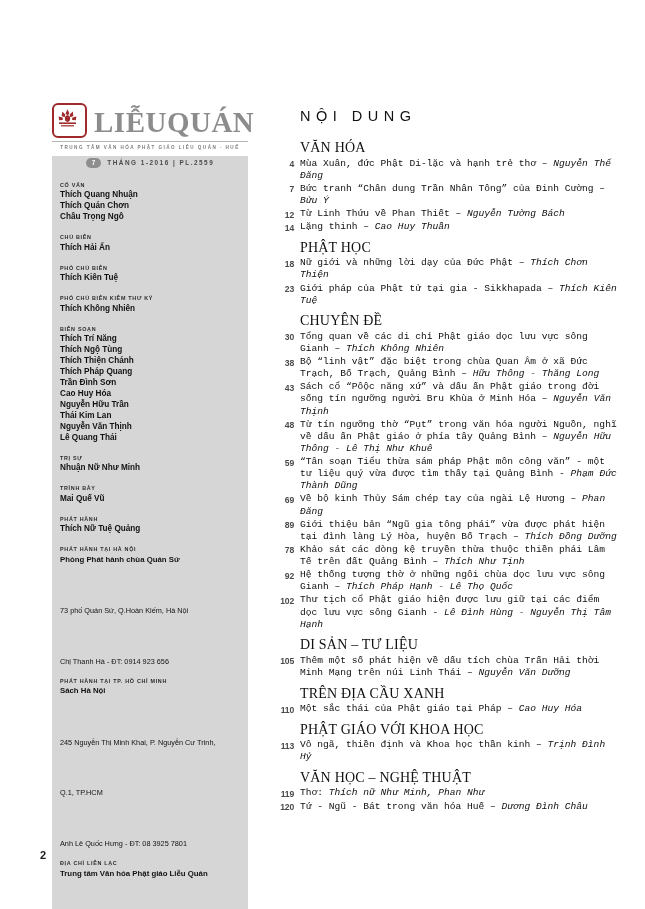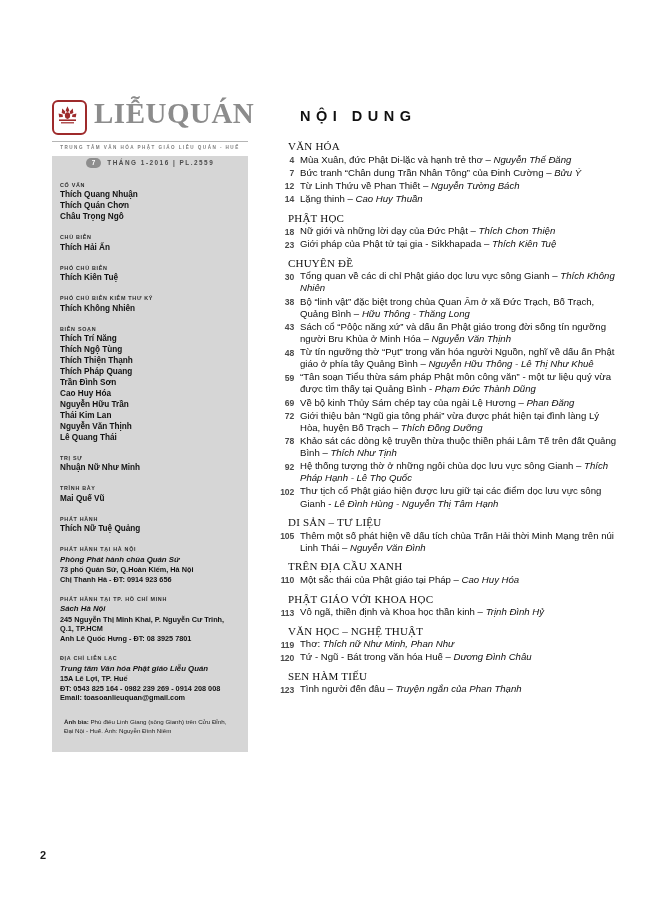--- a/index.html
+++ b/index.html
@@ -25,21 +25,21 @@
   
   .masthead {
     position: absolute;
     left: 52px;
     top: 100px;
     width: 196px;
   }
 
   .logo-row {
     display: flex;
-    align-items: flex-start;
+    align-items: flex-end;
     gap: 7px;
     height: 38px;
   }
   .logo-mark {
     width: 31px;
     height: 31px;
     border-radius: 6px;
     border: 2.2px solid #9e2a2b;
     background: #ffffff;
     position: relative;
@@ -119,26 +119,26 @@
 
   .sec-name {
     font-family: "Liberation Sans", sans-serif;
     font-size: 8.2px;
     font-weight: 700;
     color: #121212;
     line-height: 1.34;
   }
   .sec-name.small {
     font-size: 7.3px;
-    font-weight: 700;
+    font-weight: 400;
+    margin-top: 41px;
   }
   .sec-name.bold-small {
     font-size: 7.8px;
     font-weight: 700;
-    font-style: italic;
   }
 
   .cover-note {
     margin-top: 15px;
     font-family: "Liberation Sans", sans-serif;
     font-size: 6.2px;
     line-height: 1.45;
     color: #1a1a1a;
     padding: 0 4px;
   }
@@ -147,34 +147,34 @@
   
   .toc {
     position: absolute;
     left: 268px;
     top: 108px;
     width: 350px;
   }
   .toc-heading {
     font-family: "Liberation Sans", sans-serif;
     font-size: 14.5px;
-    font-weight: 700;
+    font-weight: 400;
     letter-spacing: 5.5px;
     color: #111;
     margin-left: 32px;
     margin-bottom: 16px;
   }
 
   .group { margin-bottom: 6.5px; }
 
   .group-title {
     font-family: "Liberation Serif", serif;
-    font-size: 11px;
+    font-size: 14px;
     color: #111;
-    margin-left: 20px;
+    margin-left: 32px;
     margin-bottom: 1.5px;
     letter-spacing: 0.2px;
   }
 
   .entry {
     display: flex;
     align-items: flex-start;
     margin-bottom: 1px;
   }
   .entry-page {
@@ -183,21 +183,21 @@
     text-align: right;
     font-family: "Liberation Sans", sans-serif;
     font-size: 8.6px;
     font-weight: 700;
     color: #4a4a4a;
     padding-top: 1.6px;
     letter-spacing: -0.2px;
   }
   .entry-text {
     padding-left: 6px;
-    font-family: Liberation Sans, sans-serif;
+    font-family: Liberation Mono, monospace;
     font-size: 9.6px;
     line-height: 1.265;
     color: #0f0f0f;
   }
   .entry-text i { font-style: italic; }
 
   
   .folio {
     position: absolute;
     left: 40px;
@@ -249,21 +249,21 @@
           <div class="sec-name">Châu Trọng Ngô</div>
           <div class="sec-title">CHỦ BIÊN</div>
           <div class="sec-name">Thích Hải Ấn</div>
           <div class="sec-title">PHÓ CHỦ BIÊN</div>
           <div class="sec-name">Thích Kiên Tuệ</div>
           <div class="sec-title">PHÓ CHỦ BIÊN KIÊM THƯ KÝ</div>
           <div class="sec-name">Thích Không Nhiên</div>
           <div class="sec-title">BIÊN SOẠN</div>
           <div class="sec-name">Thích Trí Năng</div>
           <div class="sec-name">Thích Ngộ Tùng</div>
-          <div class="sec-name">Thích Thiện Thạnh</div>
+          <div class="sec-name">Thích Thiện Chánh</div>
           <div class="sec-name">Thích Pháp Quang</div>
           <div class="sec-name">Trần Đình Sơn</div>
           <div class="sec-name">Cao Huy Hóa</div>
           <div class="sec-name">Nguyễn Hữu Trần</div>
           <div class="sec-name">Thái Kim Lan</div>
           <div class="sec-name">Nguyễn Văn Thịnh</div>
           <div class="sec-name">Lê Quang Thái</div>
           <div class="sec-title">TRỊ SỰ</div>
           <div class="sec-name">Nhuận Nữ Như Minh</div>
           <div class="sec-title">TRÌNH BÀY</div>
@@ -345,41 +345,41 @@
           </div>
           <div class="entry">
             <div class="entry-page">59</div>
             <div class="entry-text"><span>“Tân soạn Tiểu thừa sám pháp Phật môn công văn” - một tư liệu quý vừa được tìm thấy tại Quảng Bình - </span><i>Phạm Đức Thành Dũng</i></div>
           </div>
           <div class="entry">
             <div class="entry-page">69</div>
             <div class="entry-text"><span>Về bộ kinh Thủy Sám chép tay của ngài Lệ Hương – </span><i>Phan Đăng</i></div>
           </div>
           <div class="entry">
-            <div class="entry-page">72</div>
+            <div class="entry-page">89</div>
             <div class="entry-text"><span>Giới thiệu bản “Ngũ gia tông phái” vừa được phát hiện tại đình làng Lý Hòa, huyện Bố Trạch – </span><i>Thích Đồng Dưỡng</i></div>
           </div>
           <div class="entry">
             <div class="entry-page">78</div>
             <div class="entry-text"><span>Khảo sát các dòng kệ truyền thừa thuộc thiền phái Lâm Tế trên đất Quảng Bình – </span><i>Thích Như Tịnh</i></div>
           </div>
           <div class="entry">
             <div class="entry-page">92</div>
             <div class="entry-text"><span>Hệ thống tượng thờ ở những ngôi chùa dọc lưu vực sông Gianh – </span><i>Thích Pháp Hạnh - Lê Thọ Quốc</i></div>
           </div>
           <div class="entry">
             <div class="entry-page">102</div>
             <div class="entry-text"><span>Thư tịch cổ Phật giáo hiện được lưu giữ tại các điểm dọc lưu vực sông Gianh - </span><i>Lê Đình Hùng - Nguyễn Thị Tâm Hạnh</i></div>
           </div>
         </div>
         <div class="group">
           <div class="group-title">DI SẢN – TƯ LIỆU</div>
           <div class="entry">
             <div class="entry-page">105</div>
-            <div class="entry-text"><span>Thêm một số phát hiện về dấu tích chùa Trấn Hải thời Minh Mạng trên núi Linh Thái – </span><i>Nguyễn Văn Đình</i></div>
+            <div class="entry-text"><span>Thêm một số phát hiện về dấu tích chùa Trấn Hải thời Minh Mạng trên núi Linh Thái – </span><i>Nguyễn Văn Dưỡng</i></div>
           </div>
         </div>
         <div class="group">
           <div class="group-title">TRÊN ĐỊA CẦU XANH</div>
           <div class="entry">
             <div class="entry-page">110</div>
             <div class="entry-text"><span>Một sắc thái của Phật giáo tại Pháp – </span><i>Cao Huy Hóa</i></div>
           </div>
         </div>
         <div class="group">
@@ -393,24 +393,17 @@
           <div class="group-title">VĂN HỌC – NGHỆ THUẬT</div>
           <div class="entry">
             <div class="entry-page">119</div>
             <div class="entry-text"><span>Thơ: </span><i>Thích nữ Như Minh, Phan Như</i></div>
           </div>
           <div class="entry">
             <div class="entry-page">120</div>
             <div class="entry-text"><span>Tứ - Ngũ - Bát trong văn hóa Huế – </span><i>Dương Đình Châu</i></div>
           </div>
         </div>
-        <div class="group">
-          <div class="group-title">SEN HÀM TIẾU</div>
-          <div class="entry">
-            <div class="entry-page">123</div>
-            <div class="entry-text"><span>Tình người đến đâu – </span><i>Truyện ngắn của Phan Thạnh</i></div>
-          </div>
-        </div>
       </div>
   </div>
 
   <div class="folio">2</div>
 </div>
 
 </body></html>

